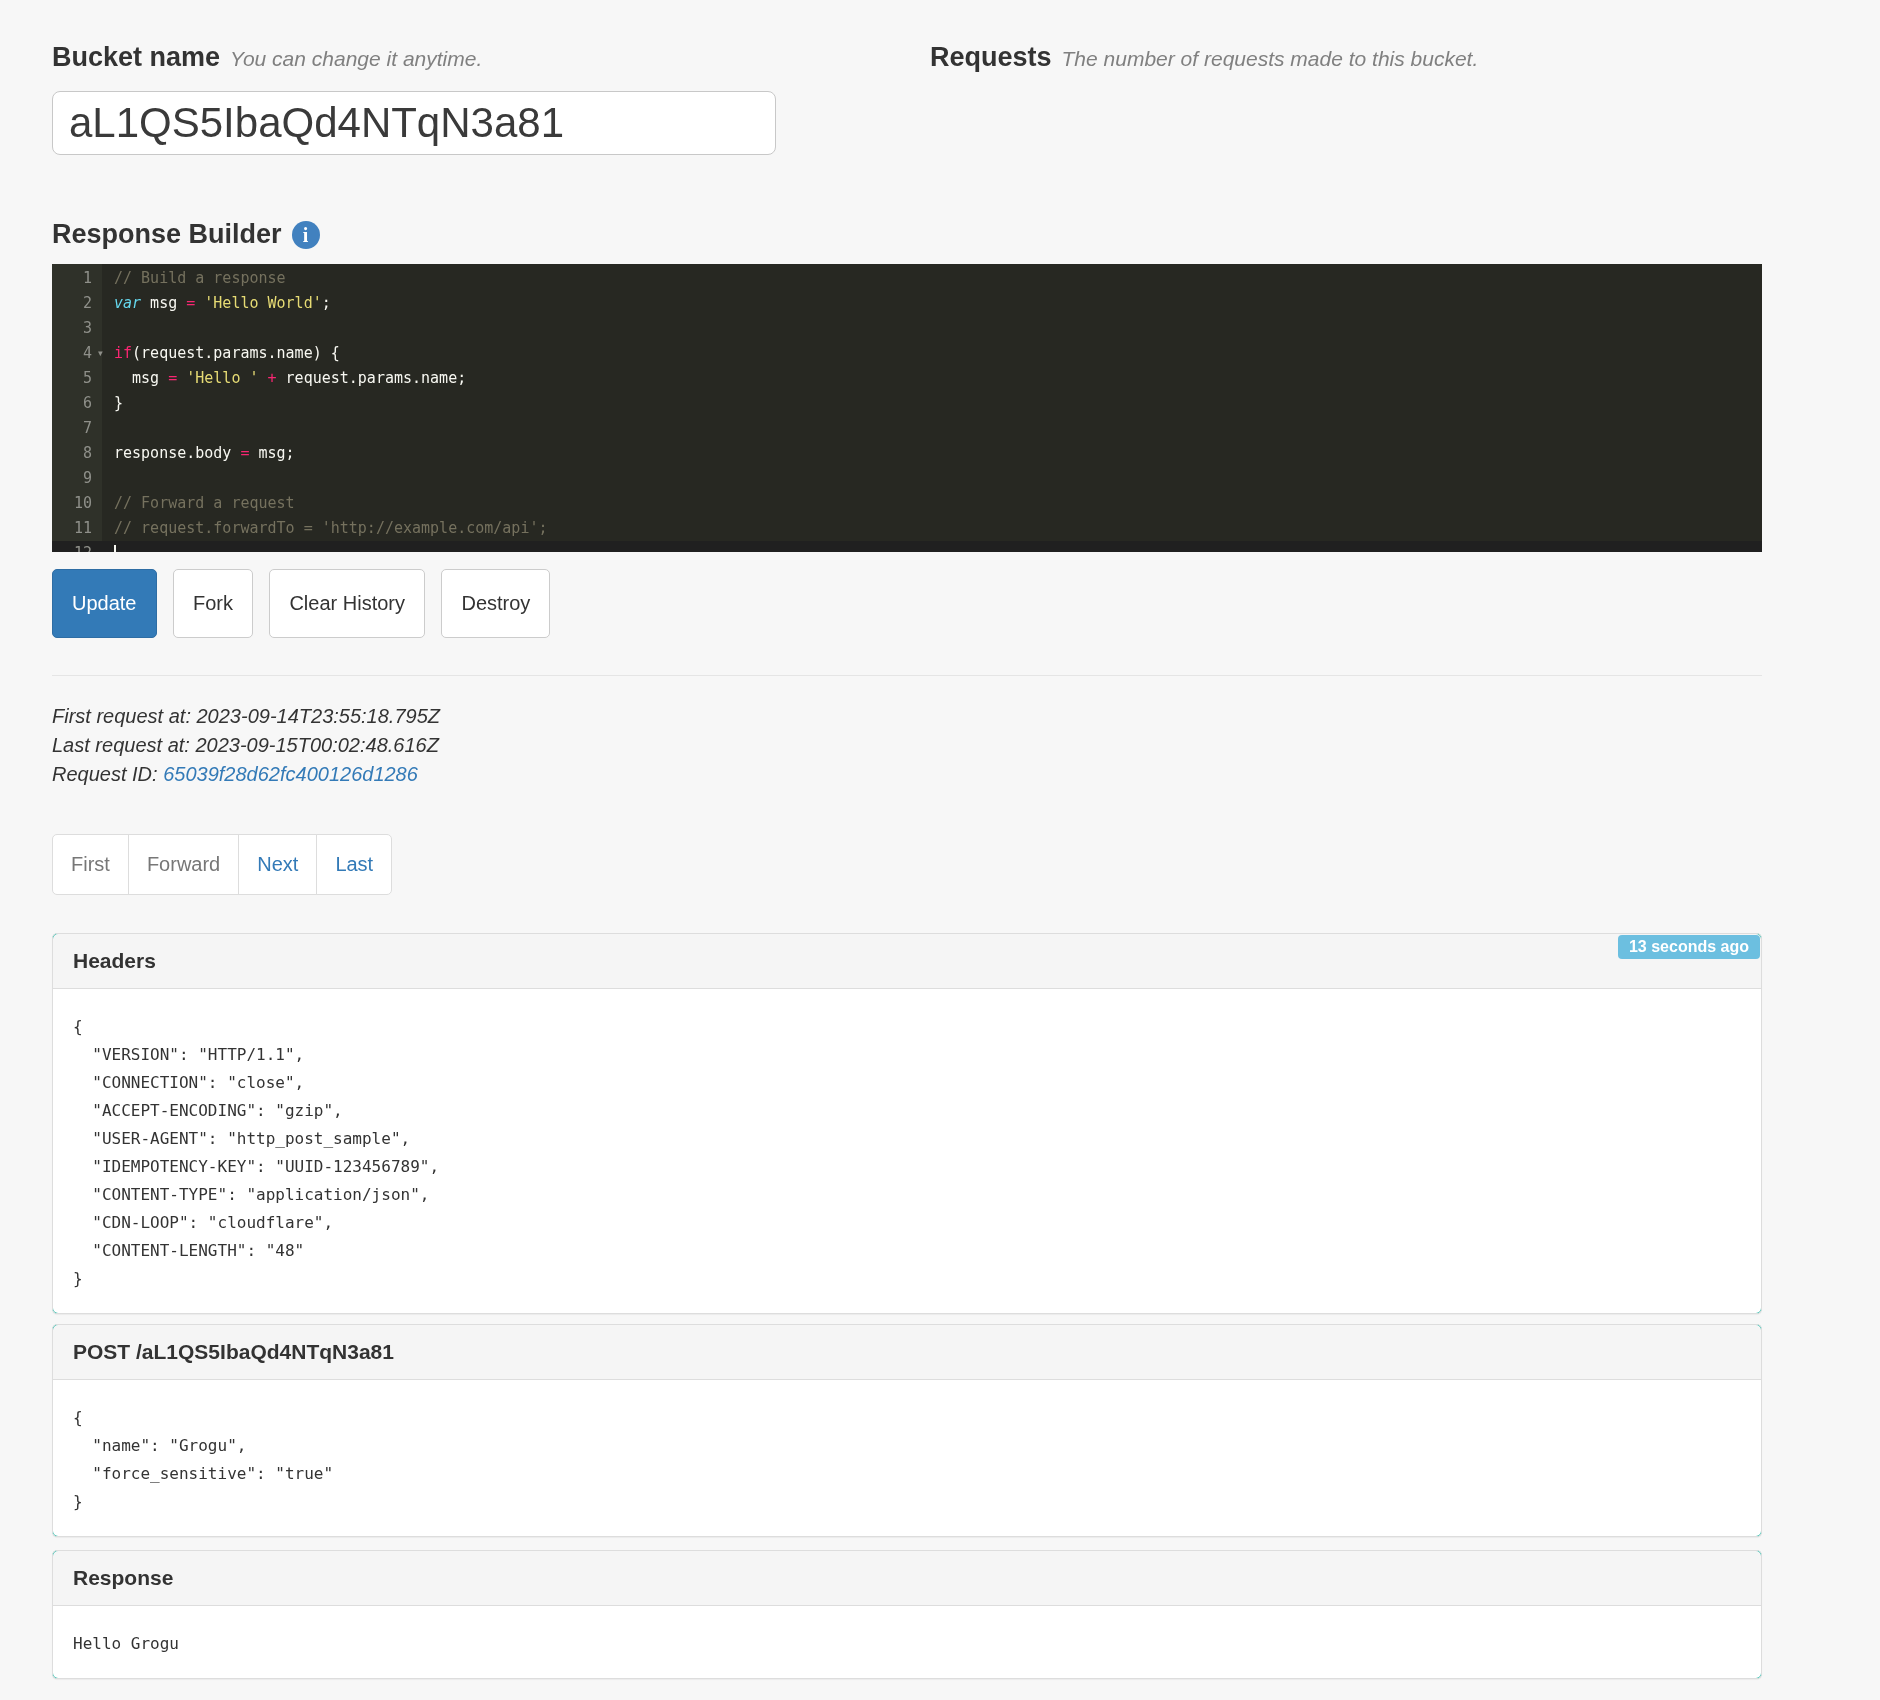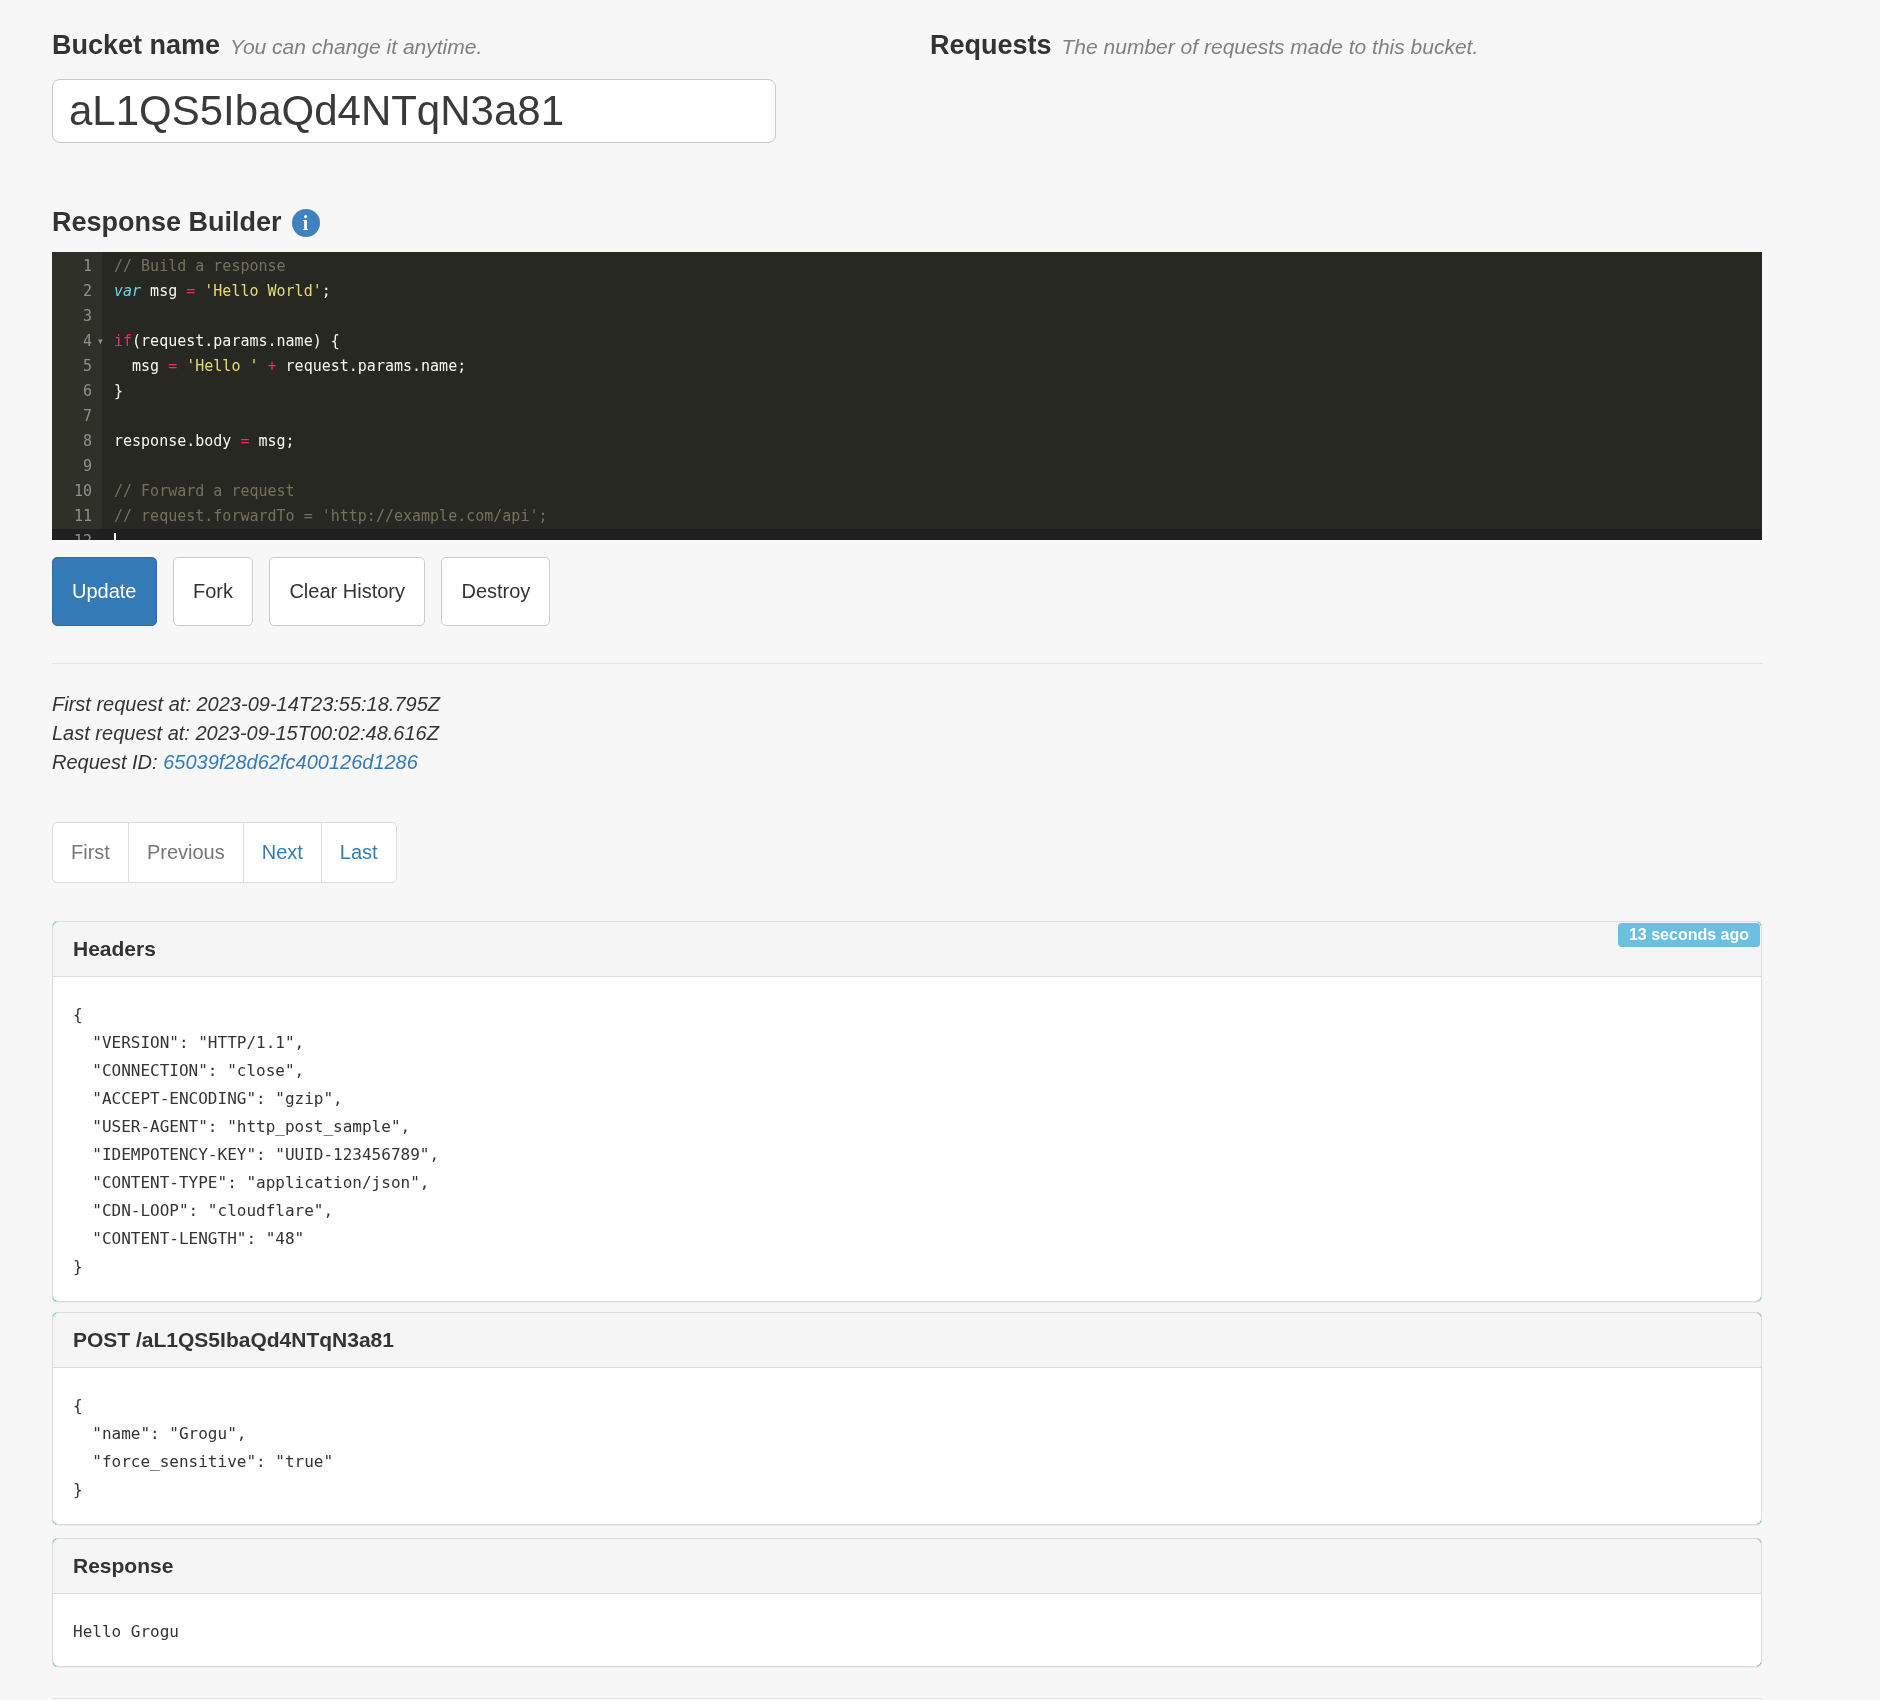--- a/index.html
+++ b/index.html
@@ -6,21 +6,21 @@
   html,body { margin:0; padding:0; }
   body {
     width:1880px; height:1700px;
     background:#f7f7f7;
     font-family:"Liberation Sans", sans-serif;
     color:#333;
   }
   .container { width:1710px; margin-left:52px; position:relative; }
 
   
-  .top-row { display:flex; padding-top:30px; }
+  .top-row { display:flex; padding-top:42px; }
   .col-left { width:878px; }
   .col-right { flex:1; }
   .field-label { font-size:27px; font-weight:bold; color:#333; }
   .field-hint { font-size:21px; font-style:italic; color:#808080; margin-left:10px; font-weight:normal; }
   .bucket-input {
     display:block; margin-top:18px; width:724px; height:64px;
     font-family:"Liberation Sans", sans-serif;
     font-size:42px; color:#3a3a3a; padding:0 16px;
     border:1px solid #c8c8c8; border-radius:8px; background:#fff; outline:none;
   }
@@ -162,21 +162,21 @@
   
   <div class="meta">
     <div>First request at: 2023-09-14T23:55:18.795Z</div>
     <div>Last request at: 2023-09-15T00:02:48.616Z</div>
     <div><span>Request ID: </span><a href="#">65039f28d62fc400126d1286</a></div>
   </div>
 
   
   <div class="pagination">
       <span class="page-item disabled">First</span>
-      <span class="page-item disabled">Previous</span>
+      <span class="page-item disabled">Forward</span>
       <span class="page-item enabled">Next</span>
       <span class="page-item enabled">Last</span>
     </div>
 
   
   <div class="panel panel-headers">
     <span class="time-badge">13 seconds ago</span>
     <div class="panel-heading">
       <span class="panel-title">Headers</span>
     </div>

